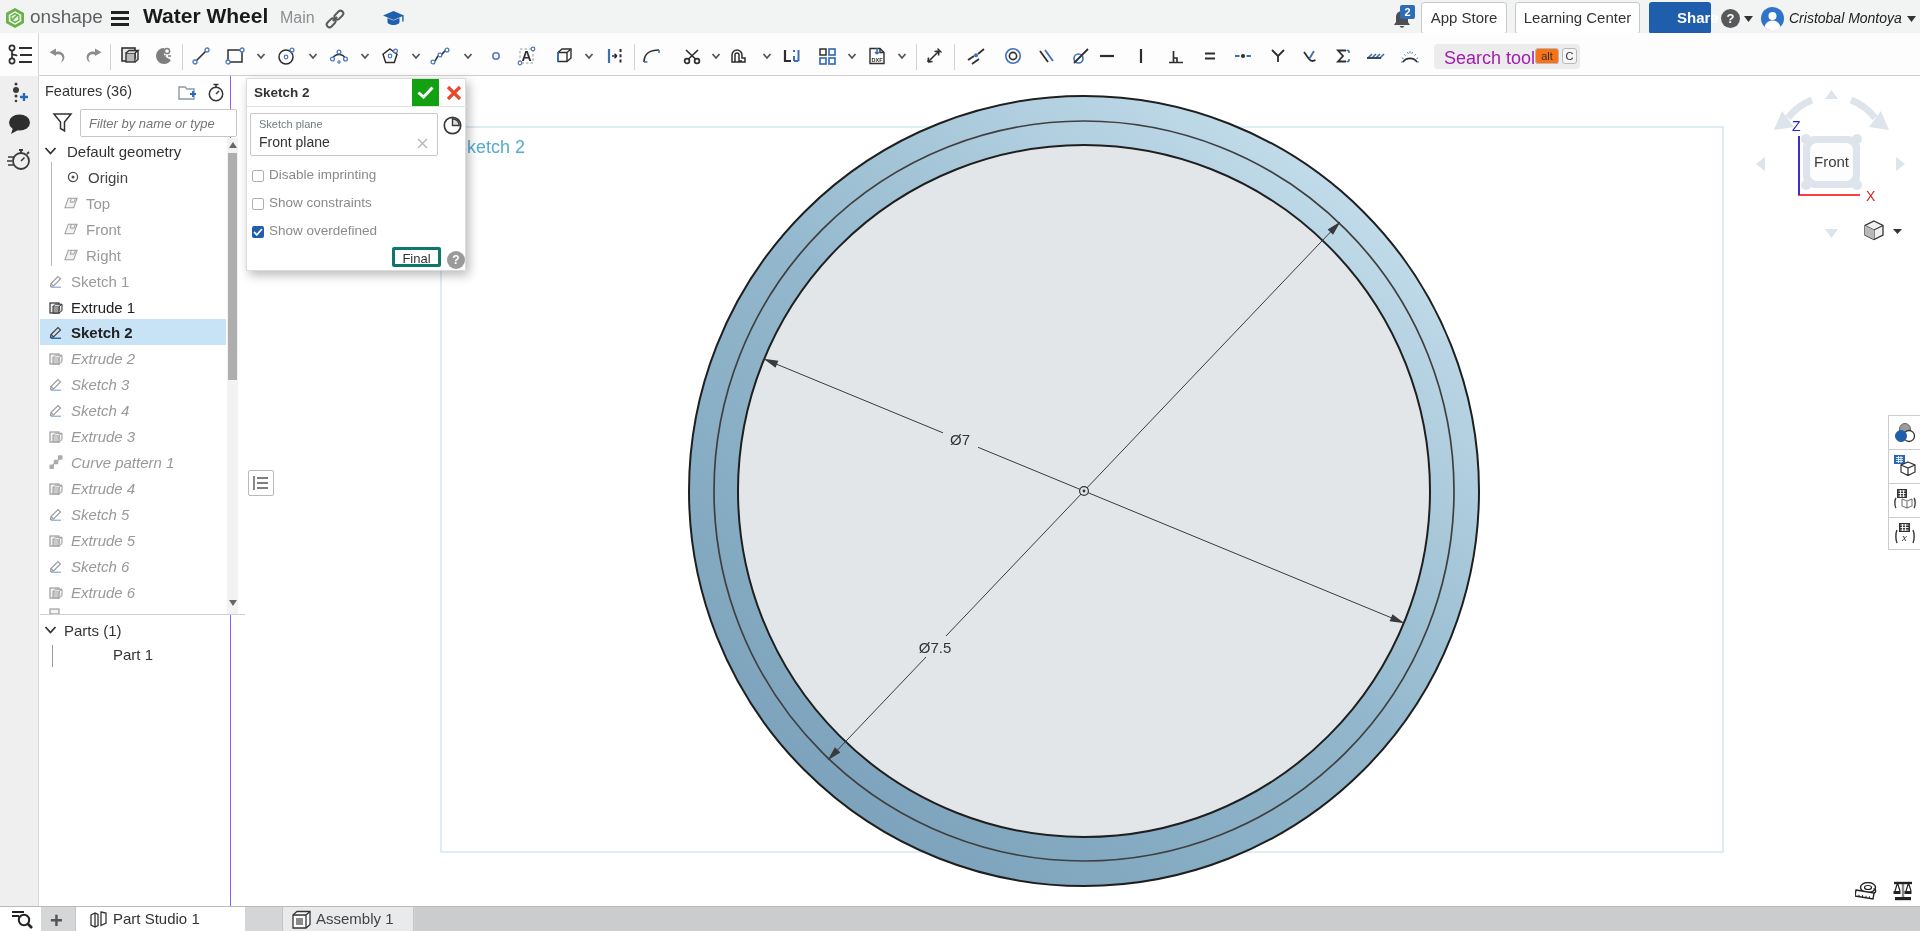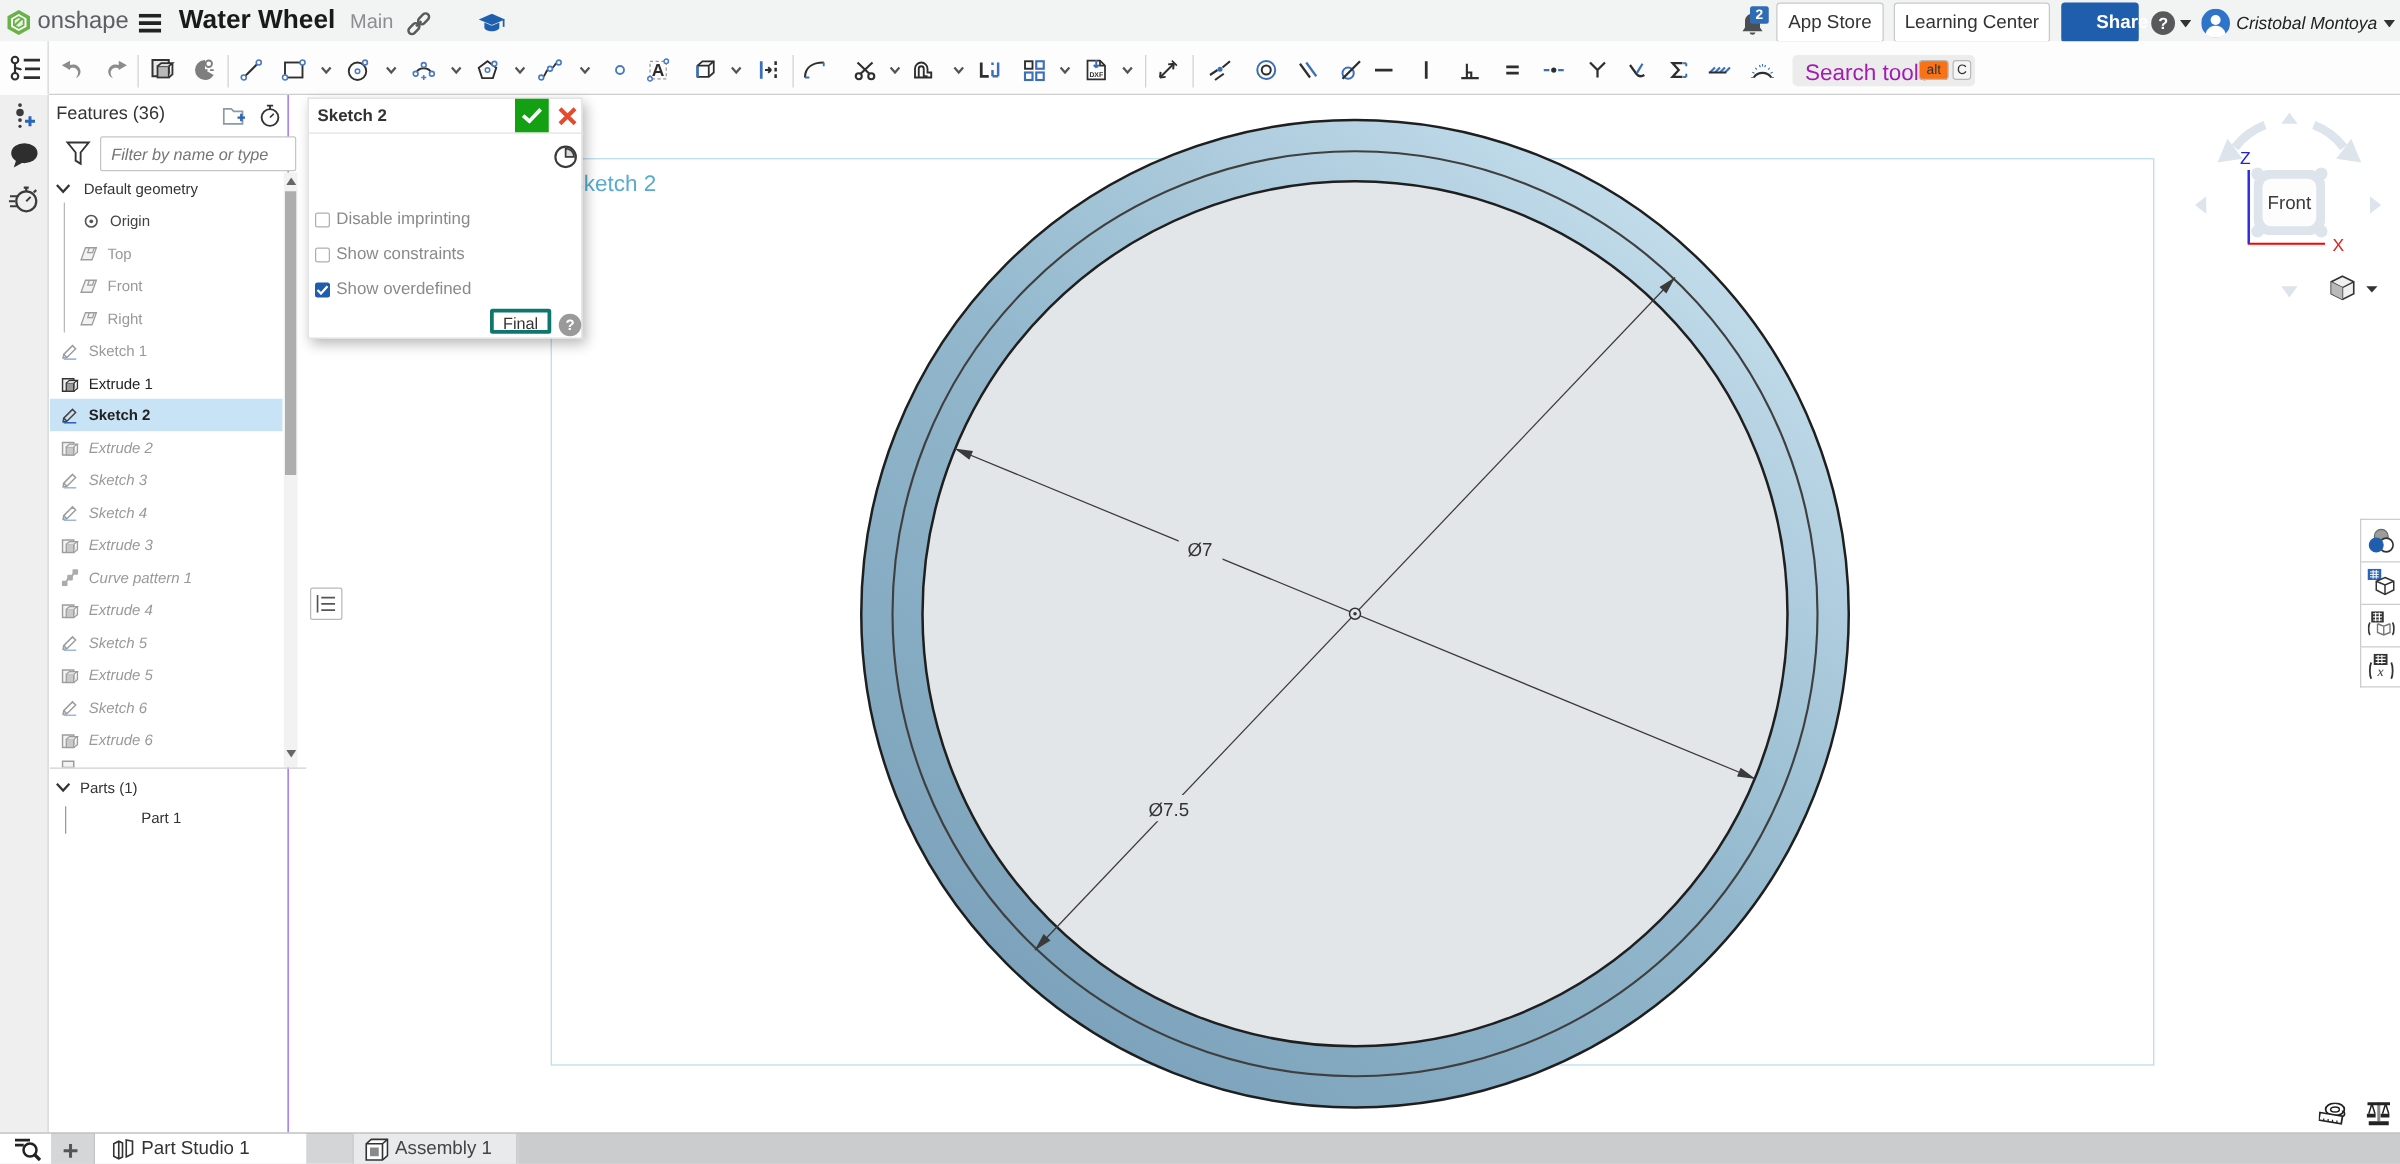--- a/index.html
+++ b/index.html
@@ -9,21 +9,21 @@
 #topbar{position:absolute;left:0;top:0;width:1920px;height:33px;background:#f2f3f3;}
 #toolbar{position:absolute;left:0;top:33px;width:1920px;height:43px;background:#fdfdfd;border-bottom:1px solid #cfcfcf;}
 #leftstrip{position:absolute;left:0;top:33px;width:39px;height:873px;background:#efefef;border-right:1px solid #d6d6d6;}
 #treetab{position:absolute;left:0;top:33px;width:39px;height:43px;background:#fdfdfd;border-right:1px solid #d6d6d6;border-bottom:1px solid #fdfdfd;}
 #panel{position:absolute;left:40px;top:76px;width:191px;height:830px;background:#fff;border-right:1px solid #8b5cf6;}
 #canvas{position:absolute;left:246px;top:76px;width:1674px;height:830px;background:#fff;}
 #bottombar{position:absolute;left:0;top:906px;width:1920px;height:25px;background:#d3d5d6;border-top:1px solid #b8babb;}
 .ti{position:absolute;top:13px;width:20px;height:20px;}
 .chev{position:absolute;top:18px;width:10px;height:10px;}
 .tdiv{position:absolute;top:11px;width:1px;height:26px;background:#d2d2d2;}
-.row{position:absolute;left:0;width:205px;height:26px;font-size:12px;color:#999;display:flex;align-items:center;}
+.row{position:absolute;left:0;width:205px;height:26px;font-size:15px;color:#999;display:flex;align-items:center;}
 .row .ic{width:14px;height:14px;margin-right:8px;flex:0 0 auto;}
 </style>
 </head>
 <body>
 <div id="topbar">
 
   <svg class="abs" style="left:5px;top:8px" width="20" height="20" viewBox="0 0 20 20">
     <path d="M10 0 L19 5 V15 L10 20 L1 15 V5 Z" fill="#67b346"></path>
     <path d="M10 3.2 L16.2 6.7 V13.3 L10 16.8 L3.8 13.3 V6.7 Z" fill="#fff"></path>
     <path d="M10 5.6 L13.9 7.8 V12.2 L10 14.4 L6.1 12.2 V7.8 Z" fill="#e9f2e4" stroke="#67b346" stroke-width="1.4"></path>
@@ -611,20 +611,27 @@
   <div class="abs" style="left:7px;top:6px;font-size:13.5px;font-weight:bold;color:#333;">Sketch 2</div>
   <div class="abs" style="left:165px;top:0;width:27px;height:27px;background:#13a013;">
     <svg style="position:absolute;left:5px;top:7px" width="17" height="13" viewBox="0 0 17 13">
         <path d="M1.5 6.5 L6.5 11 L15.5 1.5" fill="none" stroke="#fff" stroke-width="3"></path>
       </svg>
   </div>
   <svg class="abs" style="left:199px;top:6px" width="16" height="16" viewBox="0 0 16 16">
       <path d="M2 2 L14 14 M14 2 L2 14" stroke="#e8482c" stroke-width="3.2"></path>
     </svg>
   <div class="abs" style="left:0;top:27px;width:220px;height:1px;background:#e2e2e2;"></div>
+  <div class="abs" style="left:3px;top:34px;width:188px;height:43px;border:1px solid #c9c9c9;border-radius:2px;">
+    <div class="abs" style="left:8px;top:4px;font-size:11px;color:#6f7d82;">Sketch plane</div>
+    <div class="abs" style="left:8px;top:20px;font-size:14px;color:#333;">Front plane</div>
+    <svg class="abs" style="left:166px;top:24px" width="11" height="11" viewBox="0 0 11 11">
+        <path d="M1 1 L10 10 M10 1 L1 10" stroke="#b5b5b5" stroke-width="1.4"></path>
+      </svg>
+  </div>
   <svg class="abs" style="left:196px;top:37px" width="19" height="19" viewBox="0 0 19 19">
     <circle cx="9.5" cy="9.5" r="8.2" fill="#fff" stroke="#3a3a3a" stroke-width="1.7"></circle>
     <path d="M9.5 9.5 V2.8 A6.7 6.7 0 0 1 16.2 9.5 Z" fill="#dcdcdc" stroke="#3a3a3a" stroke-width="1.4"></path>
   </svg>
   <div class="abs" style="left:5px;top:91px;width:12px;height:12px;border:1px solid #b0b0b0;border-radius:2px;background:#fff;"></div>
   <div class="abs" style="left:22px;top:88px;font-size:13.5px;color:#8a8a8a;">Disable imprinting</div>
   <div class="abs" style="left:5px;top:119px;width:12px;height:12px;border:1px solid #b0b0b0;border-radius:2px;background:#fff;"></div>
   <div class="abs" style="left:22px;top:116px;font-size:13.5px;color:#8a8a8a;">Show constraints</div>
   <div class="abs" style="left:5px;top:147px;width:12px;height:12px;border-radius:2px;background:#1f5dad;">
     <svg style="position:absolute;left:1px;top:2px" width="10" height="8" viewBox="0 0 10 8">

